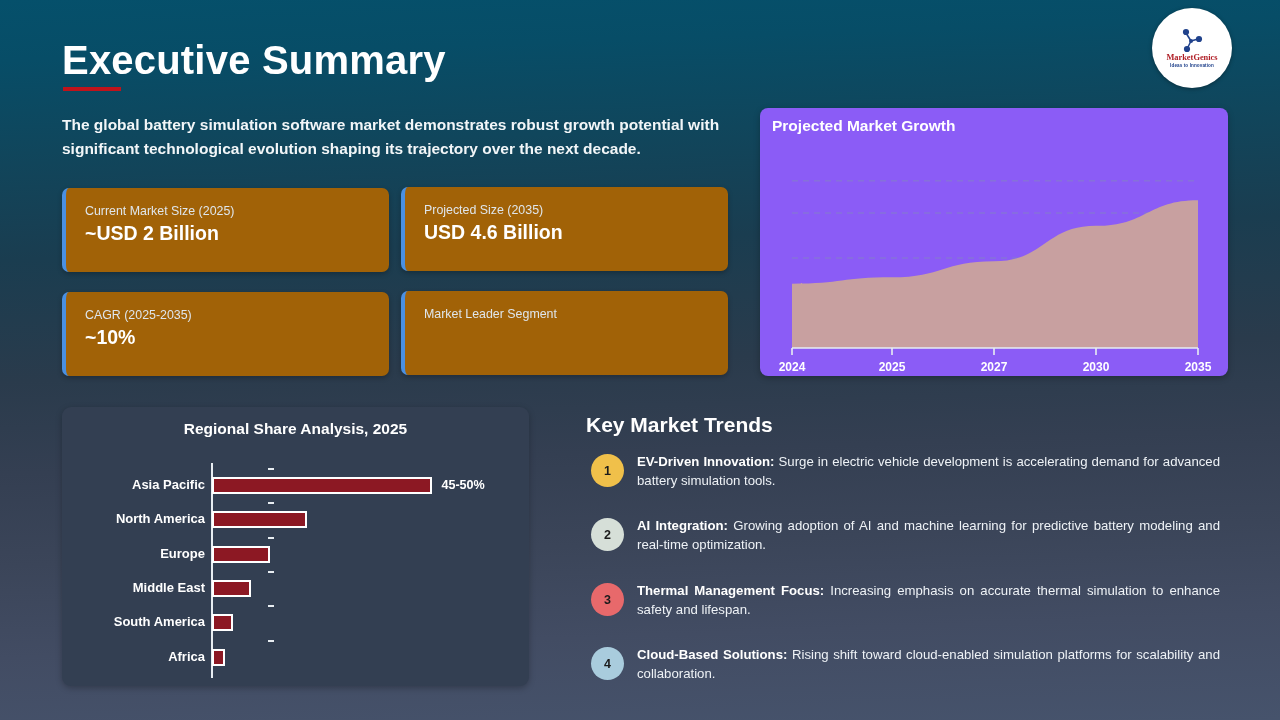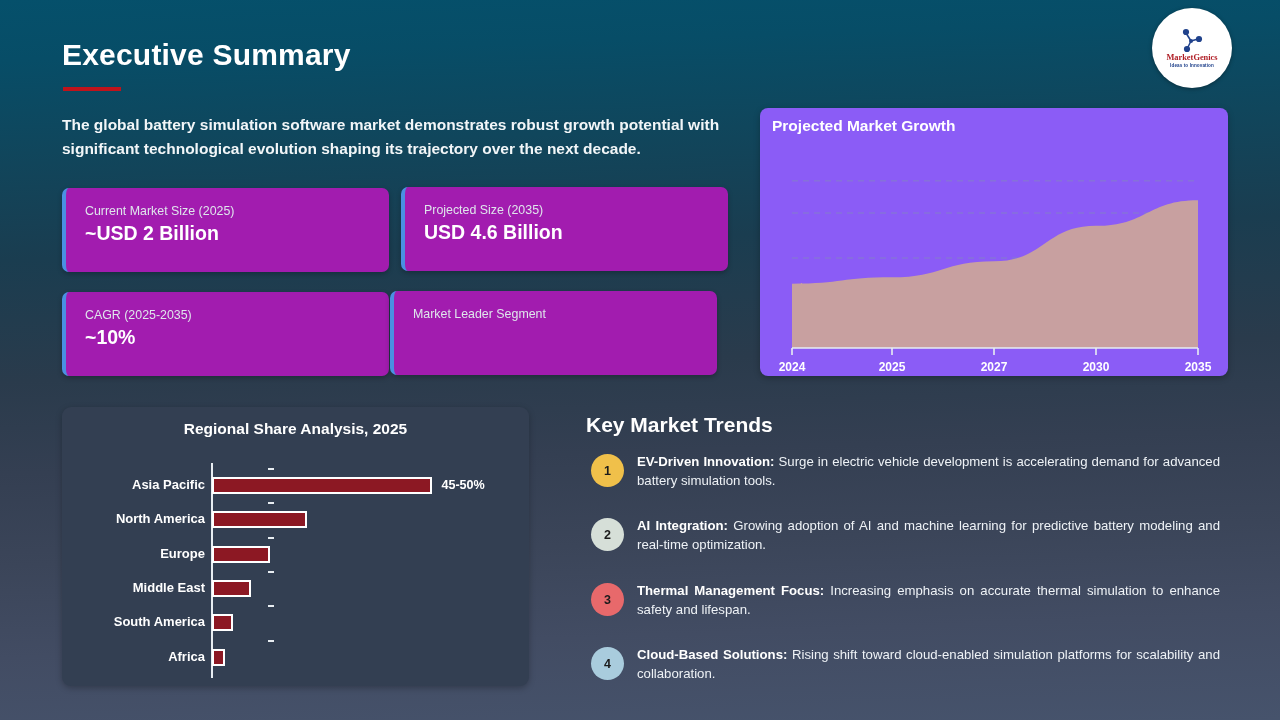--- a/index.html
+++ b/index.html
@@ -6,21 +6,21 @@
   body{
     width:1280px;height:720px;overflow:hidden;
     font-family:"Liberation Sans", sans-serif;
     background:linear-gradient(178deg,#05506b 0%,#074d67 8%,#10465c 20%,#1a3d50 34%,#2a3b4c 50%,#343f52 62%,#3b4559 74%,#424c63 86%,#46536c 100%);
     position:relative;color:#fff;
   }
 
   
   .page-title{
     position:absolute;left:62px;top:38px;
-    font-size:30px;font-weight:bold;letter-spacing:.2px;color:#ffffff;
+    font-size:40px;font-weight:bold;letter-spacing:.2px;color:#ffffff;
   }
   .title-rule{
     position:absolute;left:63px;top:87px;width:58px;height:4px;background:#c0131b;
   }
   .subtitle{
     position:absolute;left:62px;top:113px;width:672px;
     font-size:15.5px;font-weight:bold;line-height:1.52;color:#f2f6f8;
   }
 
   
@@ -28,30 +28,30 @@
     position:absolute;left:1152px;top:8px;width:80px;height:80px;border-radius:50%;
     background:#ffffff;display:flex;flex-direction:column;align-items:center;justify-content:center;
     box-shadow:0 1px 4px rgba(0,0,0,.35);
   }
   .logo svg{display:block;margin-bottom:1px;}
   .logo-name{font-size:8.4px;font-weight:bold;color:#b01e26;line-height:1;font-family:"Liberation Serif",serif;}
   .logo-tag{font-size:4.6px;font-weight:bold;color:#20428c;line-height:1;margin-top:1.5px;letter-spacing:.1px;}
 
   
   .kpi{
-    position:absolute;background:#a21caf;border-radius:7px;
+    position:absolute;background:#a16207;border-radius:7px;
     border-left:4px solid #4a90e2;box-sizing:border-box;
     box-shadow:0 2px 5px rgba(0,0,0,.25);
   }
   .kpi .k-label{position:absolute;left:19px;top:16px;font-size:12.4px;color:#dfe6ec;font-weight:400;}
   .kpi .k-value{position:absolute;left:19px;top:34px;font-size:19.5px;font-weight:bold;color:#ffffff;white-space:nowrap;}
   #kpi0{left:62px;top:188px;width:327px;height:84px;}
   #kpi1{left:401px;top:187px;width:327px;height:84px;}
   #kpi2{left:62px;top:292px;width:327px;height:84px;}
-  #kpi3{left:390px;top:291px;width:327px;height:84px;padding-left:16px;}
+  #kpi3{left:401px;top:291px;width:327px;height:84px;padding-left:16px;}
 
   
   .growth-panel{
     position:absolute;left:760px;top:108px;width:468px;height:268px;
     background:#8b5cf6;border-radius:8px;box-shadow:0 2px 6px rgba(0,0,0,.25);
   }
   .growth-title{position:absolute;left:12px;top:9px;font-size:15.5px;font-weight:bold;color:#ffffff;}
   .growth-svg{position:absolute;left:0;top:0;}
   .growth-xlabel{position:absolute;font-size:12px;font-weight:bold;color:#ffffff;transform:translateX(-50%);}
 

